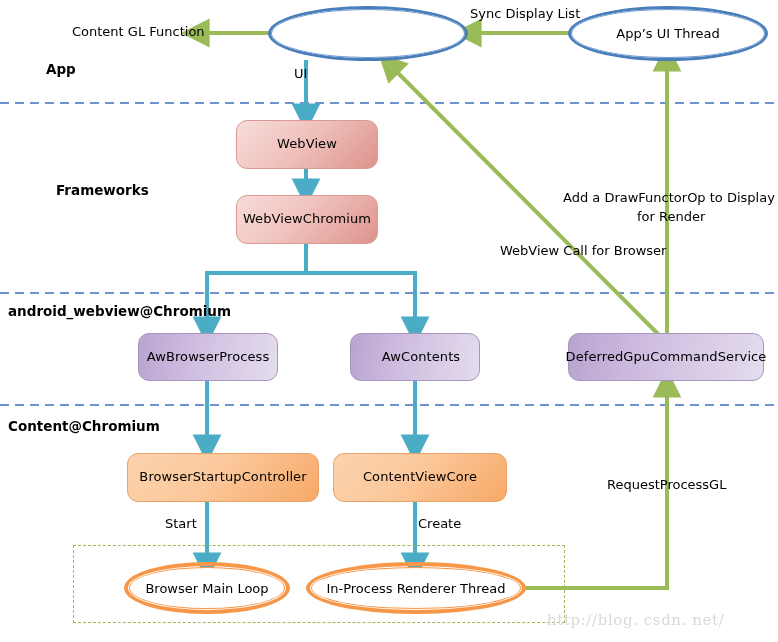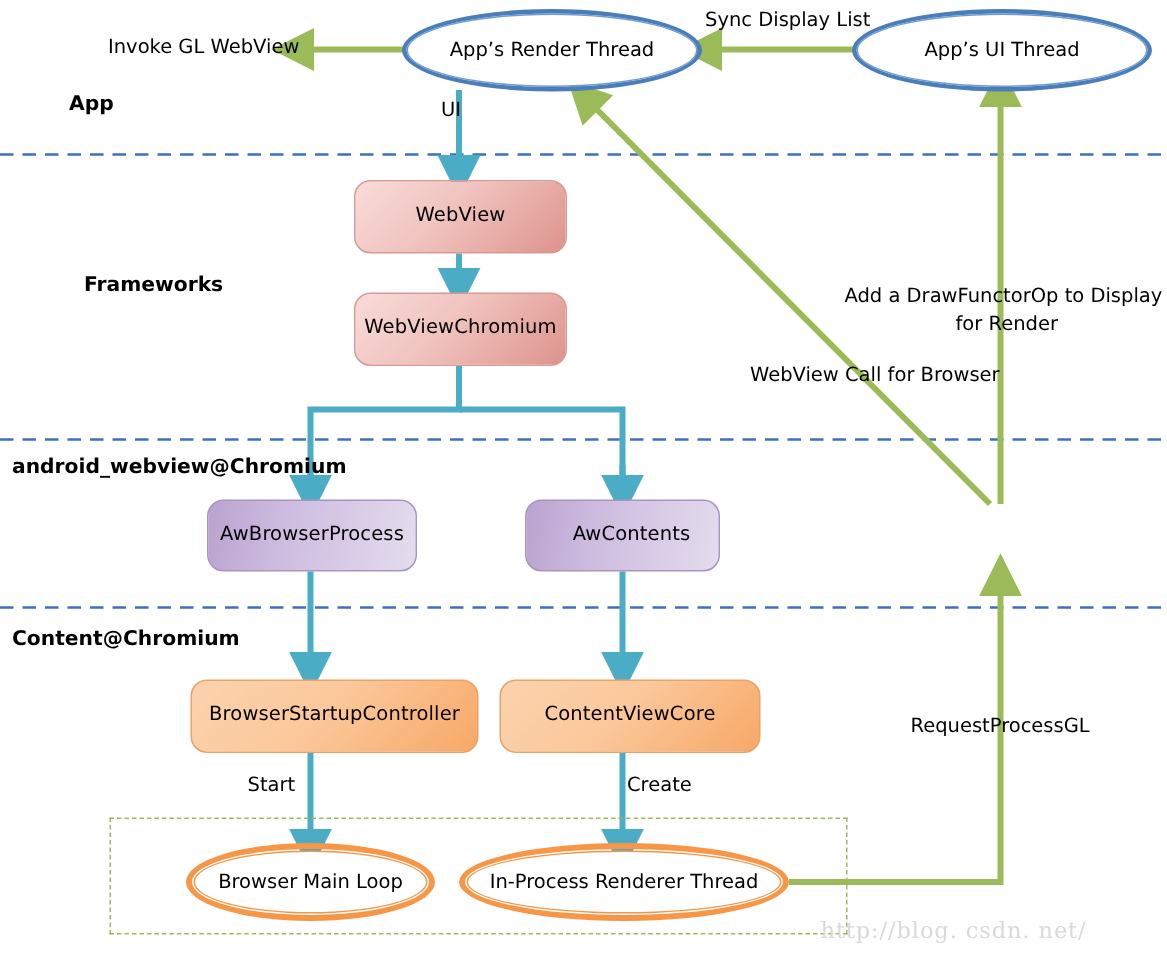--- a/index.html
+++ b/index.html
@@ -155,21 +155,20 @@
   </svg>
 
   <div class="txt bold" style="left:46px;top:61px;">App</div>
   <div class="txt bold" style="left:56px;top:182px;">Frameworks</div>
   <div class="txt bold" style="left:8px;top:303px;">android_webview@Chromium</div>
   <div class="txt bold" style="left:8px;top:418px;">Content@Chromium</div>
 
   <div class="ellipse blue" style="left:268px;top:6px;width:200px;height:55px;">
     <span class="ring-outer"></span>
     <span class="ring-inner"></span>
-    <span class="elabel">App’s Render Thread</span>
   </div>
 
   <div class="ellipse blue" style="left:568px;top:6px;width:200px;height:55px;">
     <span class="ring-outer"></span>
     <span class="ring-inner"></span>
     <span class="elabel">App’s UI Thread</span>
   </div>
 
   <div class="node box pink" style="left:236px;top:120px;width:142px;height:49px;">
     <span>WebView</span>
@@ -180,20 +179,23 @@
   </div>
 
   <div class="node box purple" style="left:138px;top:333px;width:140px;height:48px;">
     <span>AwBrowserProcess</span>
   </div>
 
   <div class="node box purple" style="left:350px;top:333px;width:130px;height:48px;padding-left:12px;">
     <span>AwContents</span>
   </div>
 
+  <div class="node box purple" style="left:568px;top:333px;width:196px;height:48px;">
+    <span>DeferredGpuCommandService</span>
+  </div>
 
   <div class="node box orange" style="left:127px;top:453px;width:192px;height:49px;">
     <span>BrowserStartupController</span>
   </div>
 
   <div class="node box orange" style="left:333px;top:453px;width:174px;height:49px;">
     <span>ContentViewCore</span>
   </div>
 
   <div class="group-frame" style="left:73px;top:545px;width:492px;height:78px;"></div>
@@ -203,21 +205,21 @@
     <span class="ring-inner"></span>
     <span class="elabel">Browser Main Loop</span>
   </div>
 
   <div class="ellipse orange-e" style="left:306px;top:562px;width:220px;height:52px;">
     <span class="ring-outer"></span>
     <span class="ring-inner"></span>
     <span class="elabel">In-Process Renderer Thread</span>
   </div>
 
-  <div class="txt" style="left:72px;top:24px;">Invoke GL WebView</div>
+  <div class="txt" style="left:72px;top:24px;">Content GL Function</div>
 
   <div class="txt" style="left:470px;top:6px;">Sync Display List</div>
 
   <div class="txt" style="left:294px;top:66px;">UI</div>
 
   <div class="txt" style="left:563px;top:190px;">Add a DrawFunctorOp to Display List</div>
   <div class="txt" style="left:637px;top:209px;text-align:right;">for Render</div>
 
   <div class="txt" style="left:500px;top:243px;">WebView Call for Browser</div>
 

